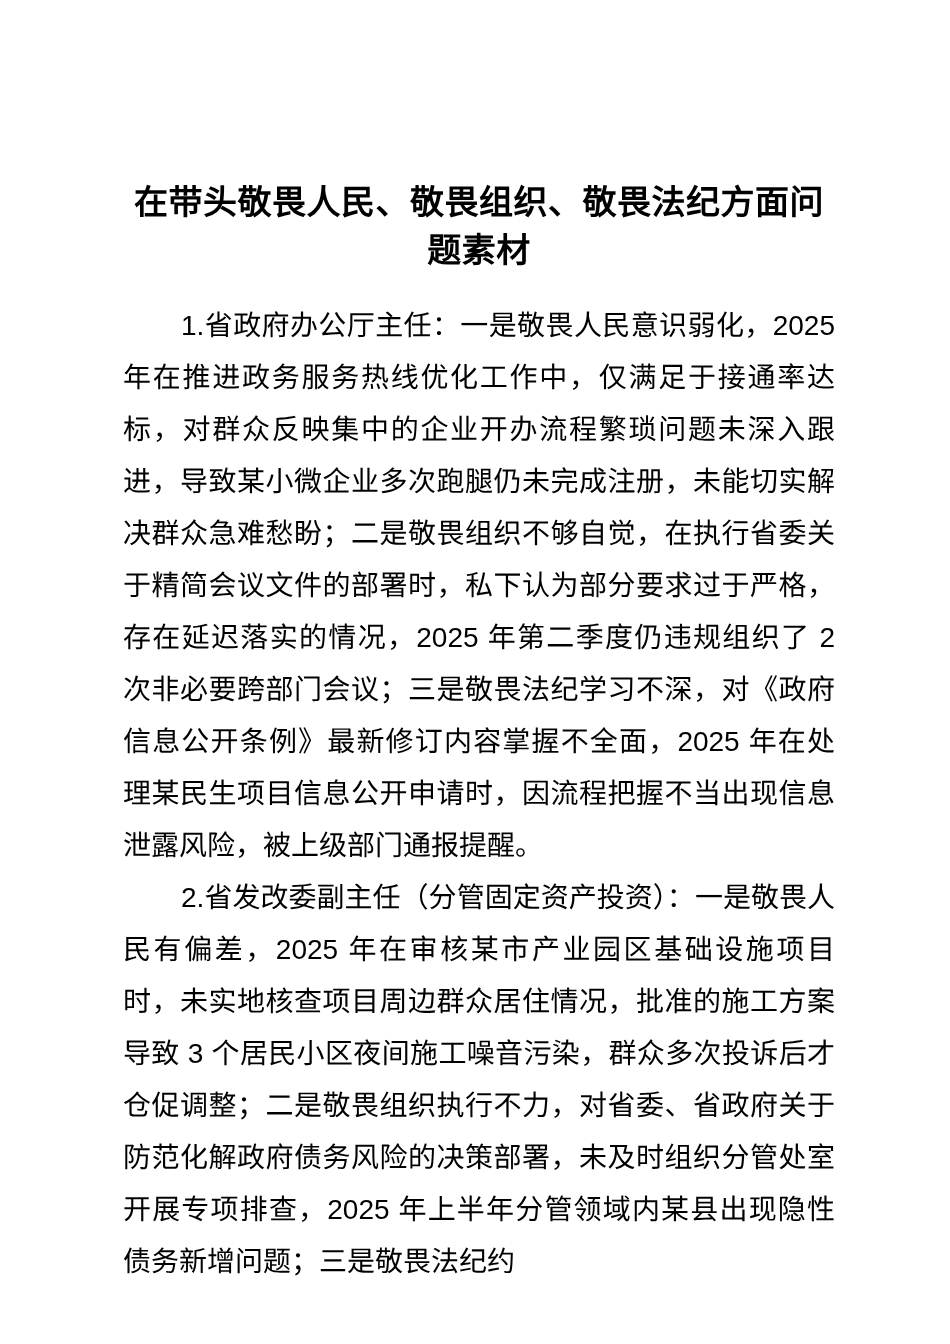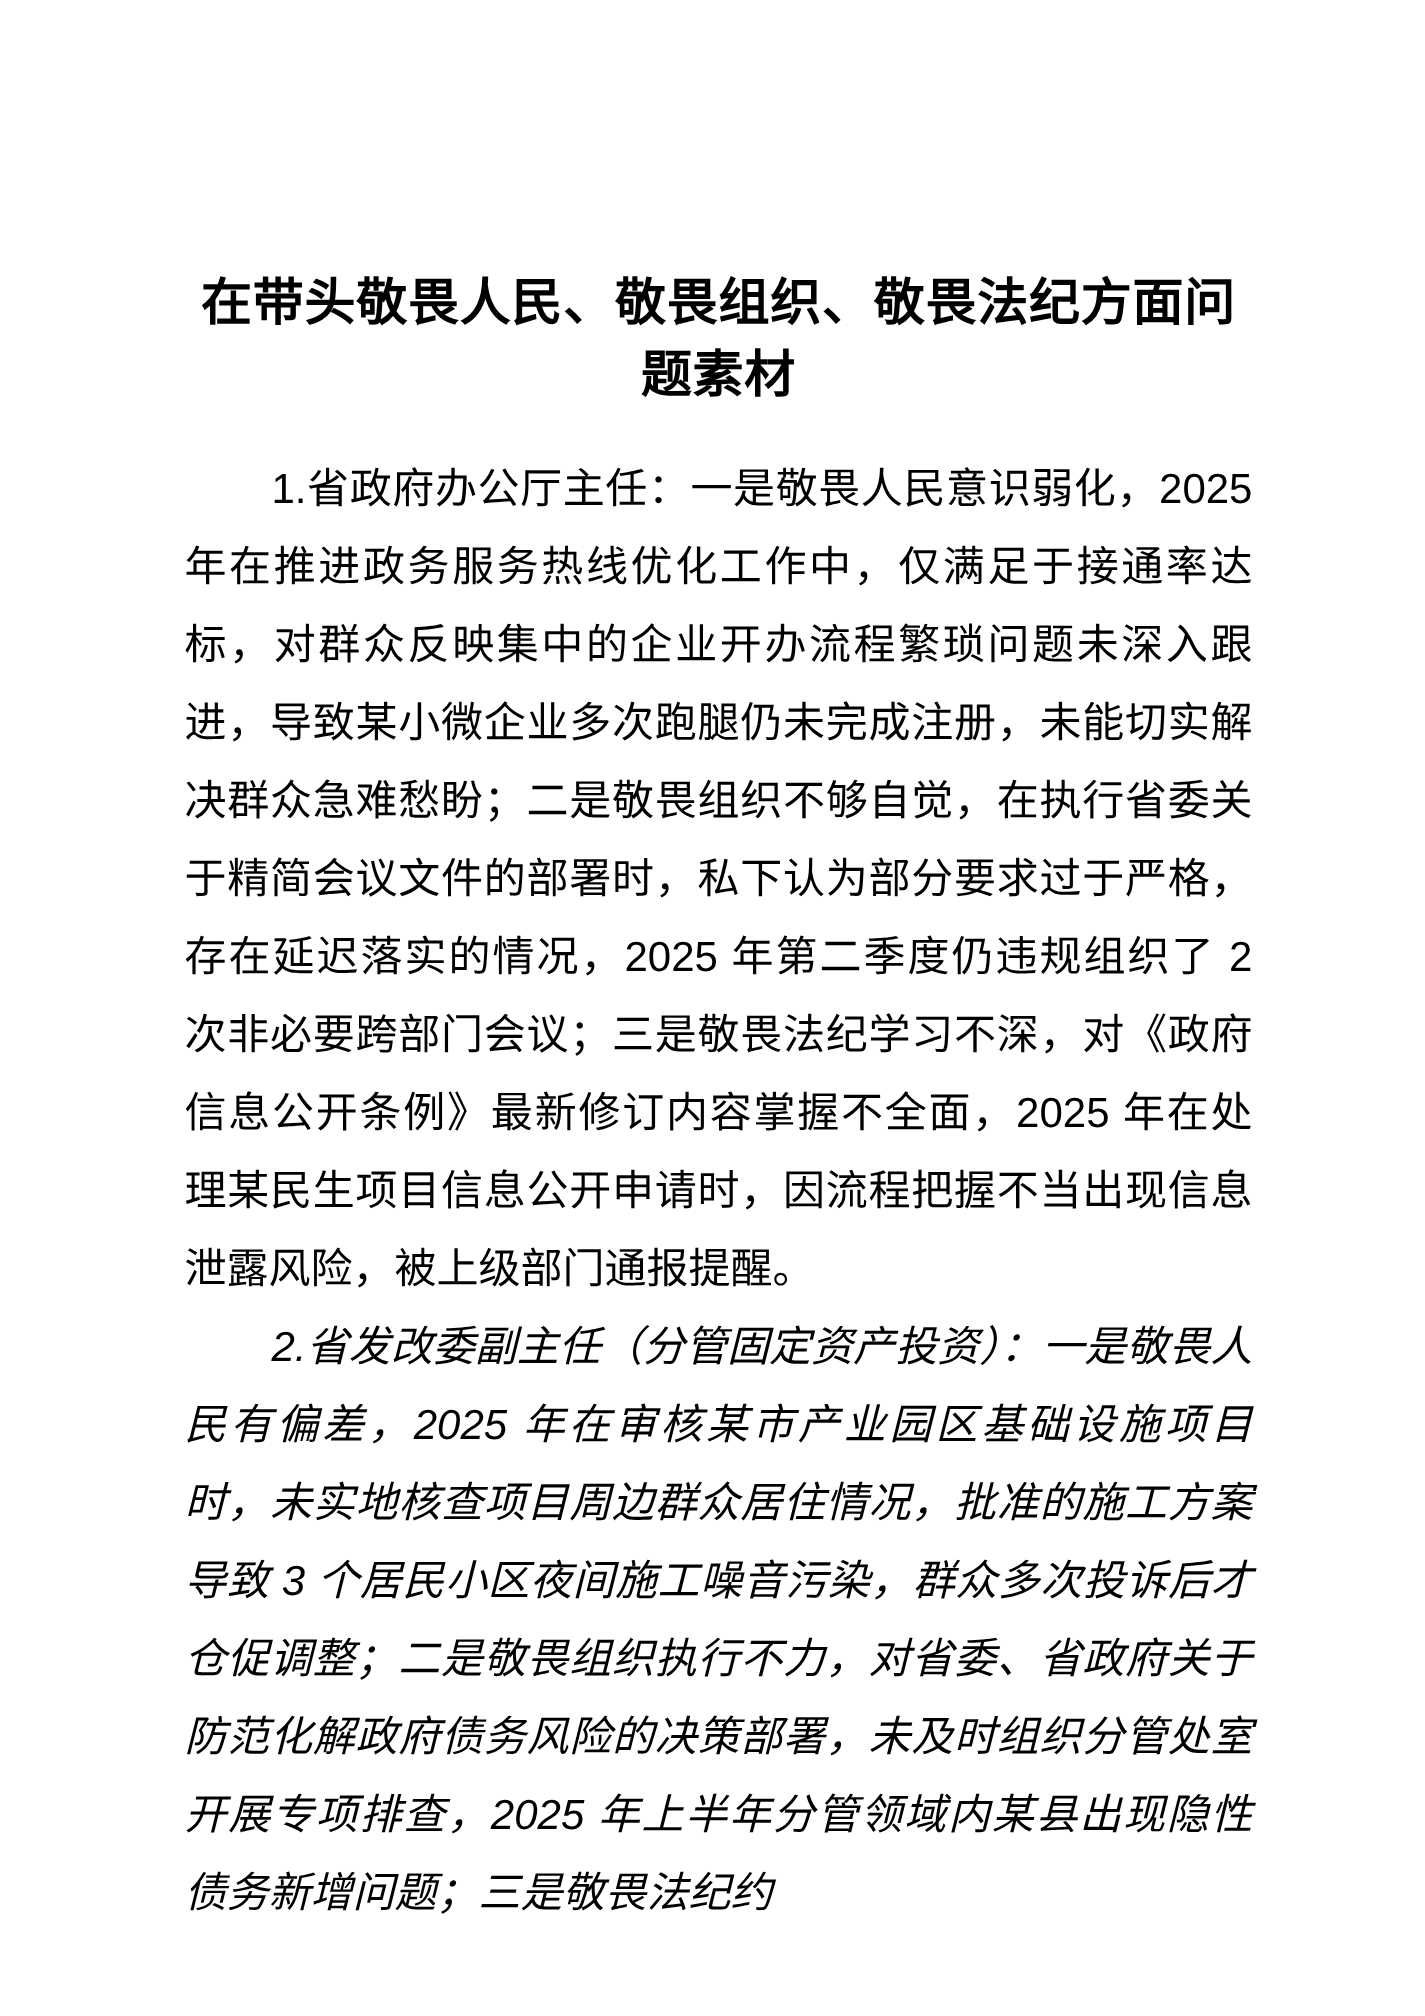--- a/index.html
+++ b/index.html
@@ -48,21 +48,20 @@
     text-justify: inter-character;
     text-indent: 58px;
     word-break: break-all;
     letter-spacing: 0;
   }
   .para-gap-first {
     margin-top: 26px;
   }
   .para-gap {
     margin-top: 0px;
-    font-style: italic;
   }
 </style>
 </head>
 <body>
 
 <div class="page">
   <div class="content">
 
     <h1 class="doc-title">在带头敬畏人民、敬畏组织、敬畏法纪方面问题素材</h1>
 

